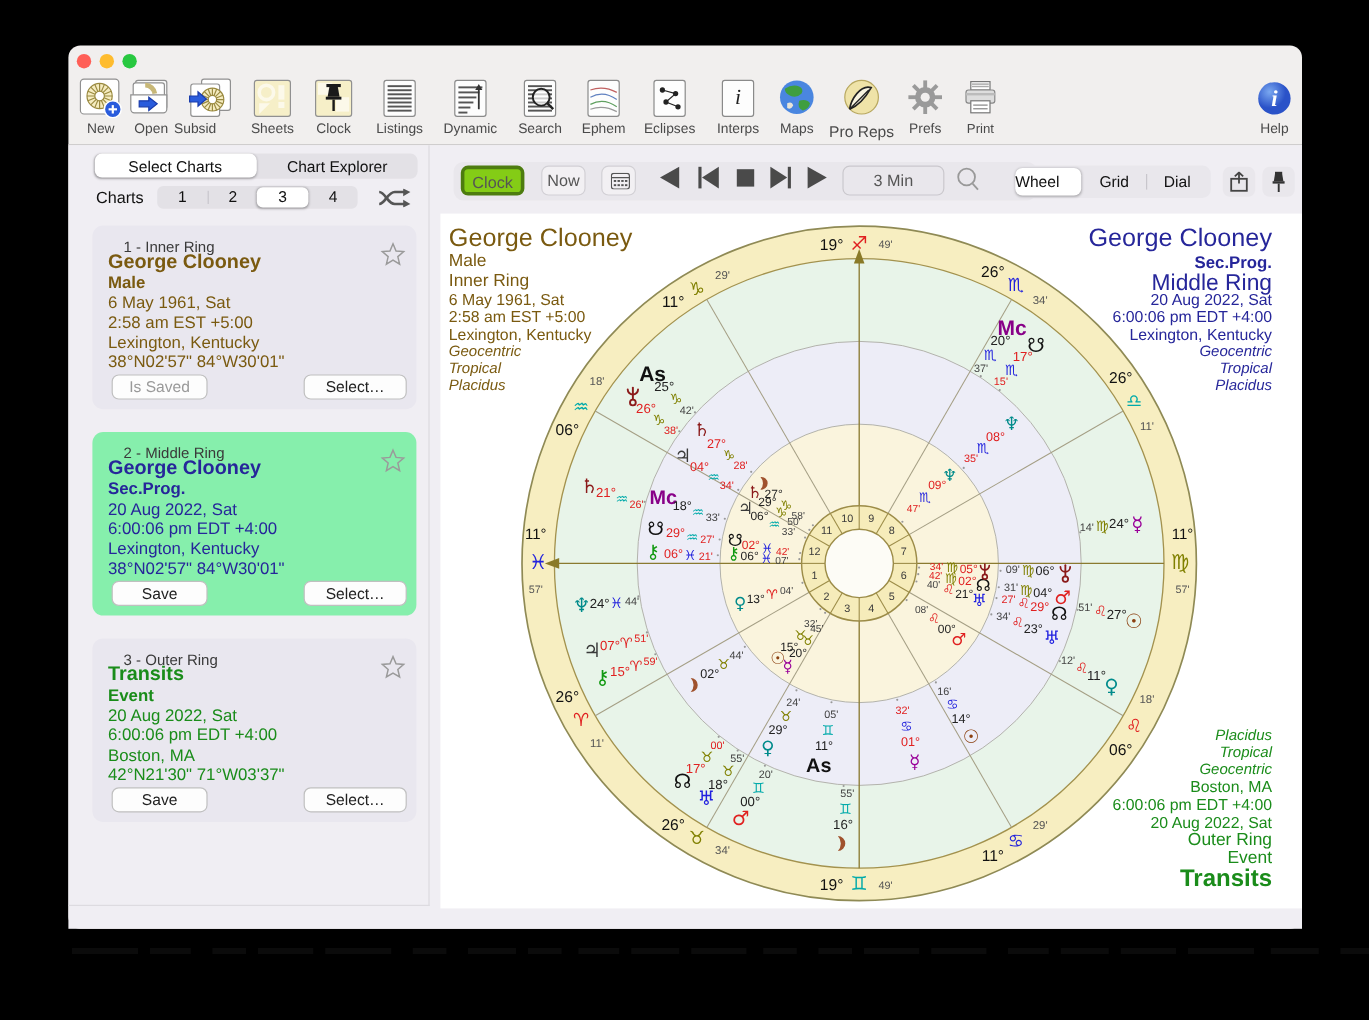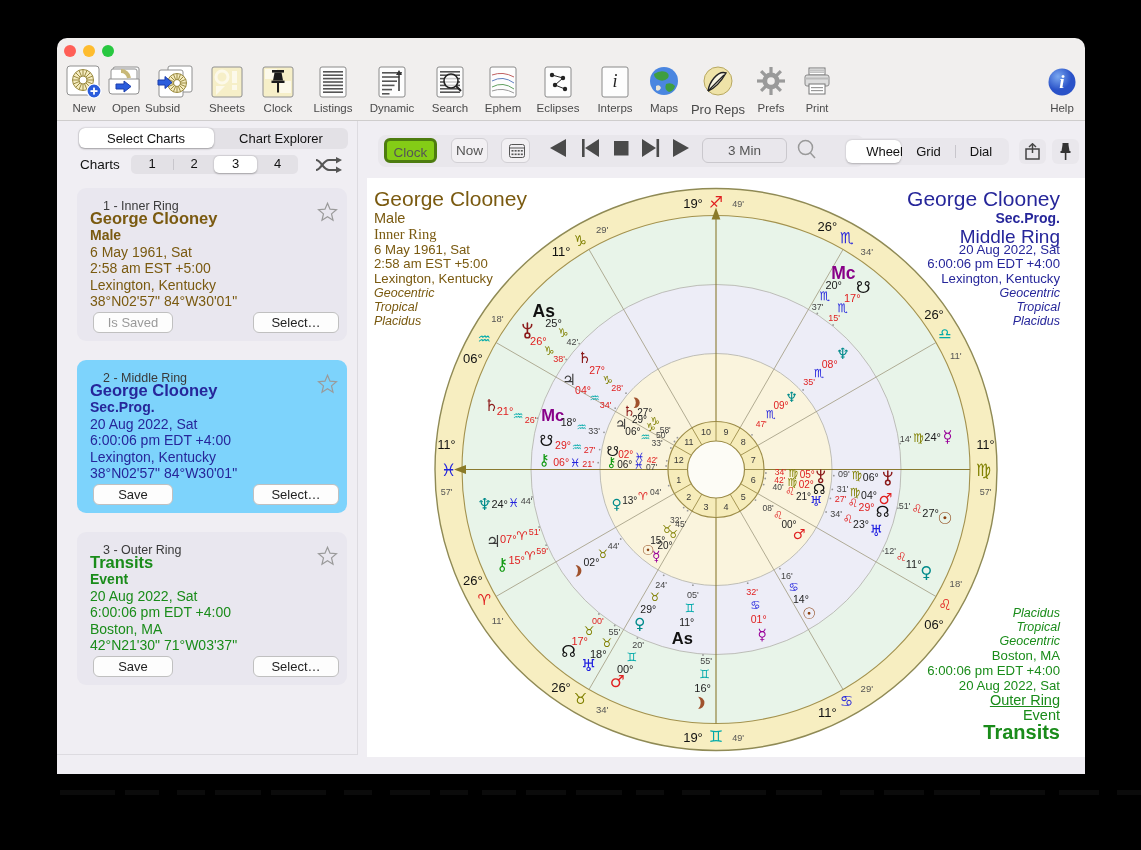--- a/index.html
+++ b/index.html
@@ -286,21 +286,21 @@
 <div style="position:absolute;left:26px;top:11px;font-size:12.5px;color:#3a3a3a">1 - Inner Ring</div>
 <svg style="position:absolute;right:9px;top:13px" width="21" height="21" viewBox="0 0 24 24">
       <path d="M12 2.5 L14.9 9.3 L22.2 9.9 L16.6 14.7 L18.3 21.9 L12 18.1 L5.7 21.9 L7.4 14.7 L1.8 9.9 L9.1 9.3 Z" fill="none" stroke="#9a9a9a" stroke-width="1.4"></path>
     </svg>
 <div style="position:absolute;left:13px;top:21px;font-size:16.5px;font-weight:bold;color:#7a5a10">George Clooney</div>
 <div style="position:absolute;left:13px;top:39px;font-size:14px;font-weight:bold;color:#7a5a10">Male</div>
 <div style="position:absolute;left:13px;top:56px;font-size:14px;color:#7a5a10;line-height:16.3px">6 May 1961, Sat<br>2:58 am EST +5:00<br>Lexington, Kentucky<br>38°N02'57" 84°W30'01"</div>
 <div style="position:absolute;left:16px;top:124px;width:80px;height:21px;background:#fdfdfd;border:1px solid #c0c0c0;border-radius:6px;text-align:center;font-size:13px;color:#9a9a9a;line-height:20px">Is Saved</div>
 <div style="position:absolute;right:8px;top:124px;width:86px;height:21px;background:#fdfdfd;border:1px solid #c0c0c0;border-radius:6px;text-align:center;font-size:13px;color:#222;line-height:20px">Select…</div>
 </div>
-<div style="position:absolute;left:77px;top:360px;width:270px;height:153px;background:#7dd3fc;border-radius:9px">
+<div style="position:absolute;left:77px;top:360px;width:270px;height:153px;background:#86efac;border-radius:9px">
 <div style="position:absolute;left:26px;top:11px;font-size:12.5px;color:#3a3a3a">2 - Middle Ring</div>
 <svg style="position:absolute;right:9px;top:13px" width="21" height="21" viewBox="0 0 24 24">
       <path d="M12 2.5 L14.9 9.3 L22.2 9.9 L16.6 14.7 L18.3 21.9 L12 18.1 L5.7 21.9 L7.4 14.7 L1.8 9.9 L9.1 9.3 Z" fill="none" stroke="#9a9a9a" stroke-width="1.4"></path>
     </svg>
 <div style="position:absolute;left:13px;top:21px;font-size:16.5px;font-weight:bold;color:#26269a">George Clooney</div>
 <div style="position:absolute;left:13px;top:39px;font-size:14px;font-weight:bold;color:#26269a">Sec.Prog.</div>
 <div style="position:absolute;left:13px;top:56px;font-size:14px;color:#26269a;line-height:16.3px">20 Aug 2022, Sat<br>6:00:06 pm EDT +4:00<br>Lexington, Kentucky<br>38°N02'57" 84°W30'01"</div>
 <div style="position:absolute;left:16px;top:124px;width:80px;height:21px;background:#fdfdfd;border:1px solid #c0c0c0;border-radius:6px;text-align:center;font-size:13px;color:#222;line-height:20px">Save</div>
 <div style="position:absolute;right:8px;top:124px;width:86px;height:21px;background:#fdfdfd;border:1px solid #c0c0c0;border-radius:6px;text-align:center;font-size:13px;color:#222;line-height:20px">Select…</div>
 </div>
@@ -343,40 +343,40 @@
 <polygon points="127,1 127,19 143,10" fill="#4a4a4a"></polygon>
 </svg>
 <div style="position:absolute;left:702px;top:138px;width:85px;height:25px;border:1px solid #cac8cd;border-radius:6px;text-align:center;font-size:13.5px;color:#555;line-height:23px">3 Min</div>
 <svg style="position:absolute;left:796px;top:139px" width="22" height="22" viewBox="0 0 22 22">
     <circle cx="9.5" cy="8.5" r="7" fill="none" stroke="#999" stroke-width="1.5"></circle>
     <line x1="14.5" y1="14" x2="19" y2="19" stroke="#999" stroke-width="1.5"></line>
   </svg>
 
 <div style="position:absolute;left:843px;top:138px;width:166px;height:27px;background:#e9e7ec;border-radius:7px">
 <div style="position:absolute;left:3px;top:2px;width:55px;height:23px;background:#fff;border-radius:6px;box-shadow:0 0.5px 2px rgba(0,0,0,.25)"></div>
-<div style="position:absolute;left:3px;width:57px;text-align:right;font-size:13px;color:#111;line-height:27px">Wheel</div>
+<div style="position:absolute;left:3px;width:57px;text-align:left;font-size:13px;color:#111;line-height:27px">Wheel</div>
 <div style="position:absolute;left:58px;width:55px;text-align:center;font-size:13px;color:#111;line-height:27px">Grid</div>
 <div style="position:absolute;left:112px;width:52px;text-align:center;font-size:13px;color:#111;line-height:27px">Dial</div>
 <div style="position:absolute;left:112px;top:7px;width:1px;height:13px;background:#c8c6cc"></div>
 </div>
 <div style="position:absolute;left:1019px;top:139px;width:27px;height:25px;background:#e9e7ec;border-radius:6px"><svg width="15" height="17" viewBox="0 0 15 17" style="margin:4px 6px">
       <rect x="1" y="6" width="13" height="10" fill="none" stroke="#444" stroke-width="1.5"></rect>
       <line x1="7.5" y1="1.5" x2="7.5" y2="10" stroke="#444" stroke-width="1.5"></line>
       <polyline points="4,4 7.5,0.8 11,4" fill="none" stroke="#444" stroke-width="1.5"></polyline>
     </svg></div>
 <div style="position:absolute;left:1052px;top:139px;width:27px;height:25px;background:#e9e7ec;border-radius:6px"><svg width="13" height="17" viewBox="0 0 13 17" style="margin:4px 7px">
       <rect x="3.5" y="0" width="6" height="2" fill="#333"></rect>
       <path d="M3.5 2 h6 l1 6 h-8 Z" fill="#333"></path>
       <rect x="1.5" y="8" width="10" height="2" fill="#333"></rect>
       <rect x="5.8" y="10" width="1.6" height="7" fill="#333"></rect>
     </svg></div>
 
 <div style="position:absolute;left:374px;top:188.3px;font-size:21px;line-height:1;color:#7a5a10;white-space:nowrap;">George Clooney</div>
 <div style="position:absolute;left:374px;top:211.4px;font-size:14.5px;line-height:1;color:#7a5a10;white-space:nowrap;">Male</div>
-<div style="position:absolute;left:374px;top:227.4px;font-size:14.5px;line-height:1;color:#7a5a10;white-space:nowrap;font-family:Liberation Serif, serif;">Inner Ring</div>
+<div style="position:absolute;left:374px;top:227.4px;font-size:14.5px;line-height:1;color:#7a5a10;white-space:nowrap;">Inner Ring</div>
 <div style="position:absolute;left:374px;top:242.7px;font-size:13.2px;line-height:1;color:#7a5a10;white-space:nowrap;">6 May 1961, Sat</div>
 <div style="position:absolute;left:374px;top:257.2px;font-size:13.2px;line-height:1;color:#7a5a10;white-space:nowrap;">2:58 am EST +5:00</div>
 <div style="position:absolute;left:374px;top:271.7px;font-size:13.2px;line-height:1;color:#7a5a10;white-space:nowrap;">Lexington, Kentucky</div>
 <div style="position:absolute;left:374px;top:286.8px;font-size:12.5px;line-height:1;color:#7a5a10;white-space:nowrap;font-style:italic">Geocentric</div>
 <div style="position:absolute;left:374px;top:301.3px;font-size:12.5px;line-height:1;color:#7a5a10;white-space:nowrap;font-style:italic">Tropical</div>
 <div style="position:absolute;left:374px;top:315.3px;font-size:12.5px;line-height:1;color:#7a5a10;white-space:nowrap;font-style:italic">Placidus</div>
 <div style="position:absolute;right:81px;text-align:right;top:188.3px;font-size:21px;line-height:1;color:#26269a;white-space:nowrap;">George Clooney</div>
 <div style="position:absolute;right:81px;text-align:right;top:211.4px;font-size:14px;line-height:1;color:#26269a;white-space:nowrap;font-weight:bold">Sec.Prog.</div>
 <div style="position:absolute;right:81px;text-align:right;top:227.4px;font-size:19px;line-height:1;color:#26269a;white-space:nowrap;">Middle Ring</div>
 <div style="position:absolute;right:81px;text-align:right;top:242.7px;font-size:13.2px;line-height:1;color:#26269a;white-space:nowrap;">20 Aug 2022, Sat</div>
@@ -384,21 +384,21 @@
 <div style="position:absolute;right:81px;text-align:right;top:271.7px;font-size:13.2px;line-height:1;color:#26269a;white-space:nowrap;">Lexington, Kentucky</div>
 <div style="position:absolute;right:81px;text-align:right;top:286.8px;font-size:12.5px;line-height:1;color:#26269a;white-space:nowrap;font-style:italic">Geocentric</div>
 <div style="position:absolute;right:81px;text-align:right;top:301.3px;font-size:12.5px;line-height:1;color:#26269a;white-space:nowrap;font-style:italic">Tropical</div>
 <div style="position:absolute;right:81px;text-align:right;top:315.3px;font-size:12.5px;line-height:1;color:#26269a;white-space:nowrap;font-style:italic">Placidus</div>
 <div style="position:absolute;right:81px;text-align:right;top:606.8px;font-size:12.5px;line-height:1;color:#1a8c1a;white-space:nowrap;font-style:italic">Placidus</div>
 <div style="position:absolute;right:81px;text-align:right;top:620.8px;font-size:12.5px;line-height:1;color:#1a8c1a;white-space:nowrap;font-style:italic">Tropical</div>
 <div style="position:absolute;right:81px;text-align:right;top:634.8px;font-size:12.5px;line-height:1;color:#1a8c1a;white-space:nowrap;font-style:italic">Geocentric</div>
 <div style="position:absolute;right:81px;text-align:right;top:648.6px;font-size:13.2px;line-height:1;color:#1a8c1a;white-space:nowrap;">Boston, MA</div>
 <div style="position:absolute;right:81px;text-align:right;top:663.6px;font-size:13.2px;line-height:1;color:#1a8c1a;white-space:nowrap;">6:00:06 pm EDT +4:00</div>
 <div style="position:absolute;right:81px;text-align:right;top:678.6px;font-size:13.2px;line-height:1;color:#1a8c1a;white-space:nowrap;">20 Aug 2022, Sat</div>
-<div style="position:absolute;right:81px;text-align:right;top:693.4px;font-size:14.5px;line-height:1;color:#1a8c1a;white-space:nowrap;text-decoration:underline;">Outer Ring</div>
+<div style="position:absolute;right:81px;text-align:right;top:693.4px;font-size:14.5px;line-height:1;color:#1a8c1a;white-space:nowrap;">Outer Ring</div>
 <div style="position:absolute;right:81px;text-align:right;top:708.4px;font-size:14.5px;line-height:1;color:#1a8c1a;white-space:nowrap;">Event</div>
 <div style="position:absolute;right:81px;text-align:right;top:722.4px;font-size:20px;line-height:1;color:#1a8c1a;white-space:nowrap;font-weight:bold">Transits</div>
 <svg width="715" height="603" viewBox="0 0 715 603" style="position:absolute;left:370px;top:173px">
     <circle cx="346.0" cy="296.5" r="281" fill="#f7eec1" stroke="#8f8a55" stroke-width="1.4"></circle>
     <circle cx="346.0" cy="296.5" r="254" fill="#e8f4e9" stroke="#a3924e" stroke-width="1.1"></circle>
     <circle cx="346.0" cy="296.5" r="185" fill="#ededf7" stroke="#b0b0a8" stroke-width="0.8"></circle>
     <circle cx="346.0" cy="296.5" r="116" fill="#faf4dd" stroke="#b0b0a8" stroke-width="0.8"></circle>
     <line x1="387.6" y1="272.5" x2="566.0" y2="169.5" stroke="#a49e84" stroke-width="0.85"></line>
     <line x1="370.0" y1="254.9" x2="473.0" y2="76.5" stroke="#a49e84" stroke-width="0.85"></line>
     <line x1="322.0" y1="254.9" x2="219.0" y2="76.5" stroke="#a49e84" stroke-width="0.85"></line>

